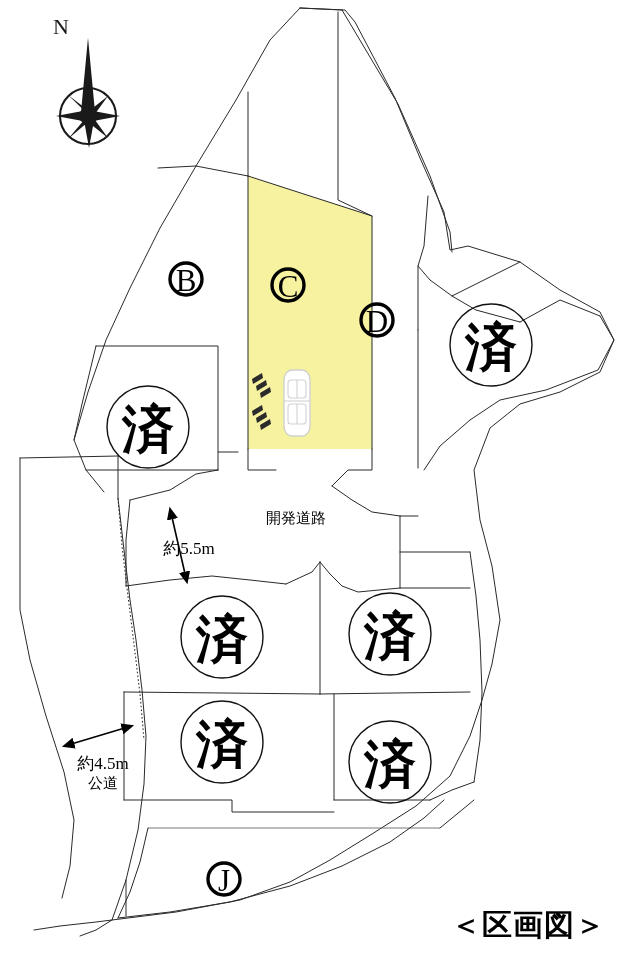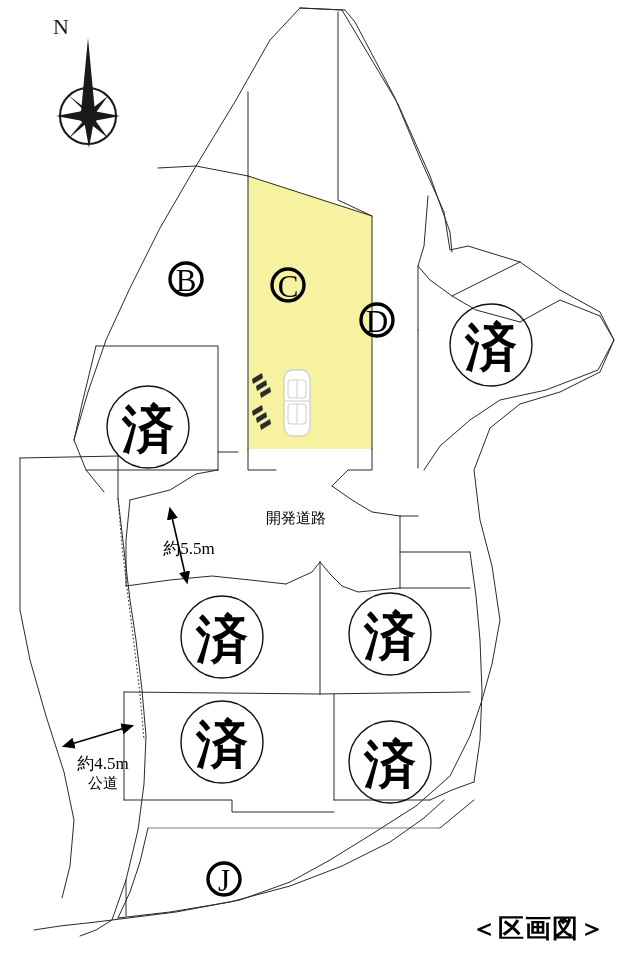--- a/index.html
+++ b/index.html
@@ -123,21 +123,21 @@
     font-size: 22px;
     fill: #1a1a1a;
     text-anchor: middle;
     dominant-baseline: central;
   }
   #figure-title {
     position: absolute;
     right: 14px;
     bottom: 10px;
     font-family: "DejaVu Sans", "Liberation Sans", sans-serif;
-    font-size: 26px;
+    font-size: 30px;
     font-weight: 700;
     letter-spacing: 1px;
     color: #000;
     white-space: nowrap;
   }
 </style>
 </head>
 <body>
 
 <div id="map-root">

